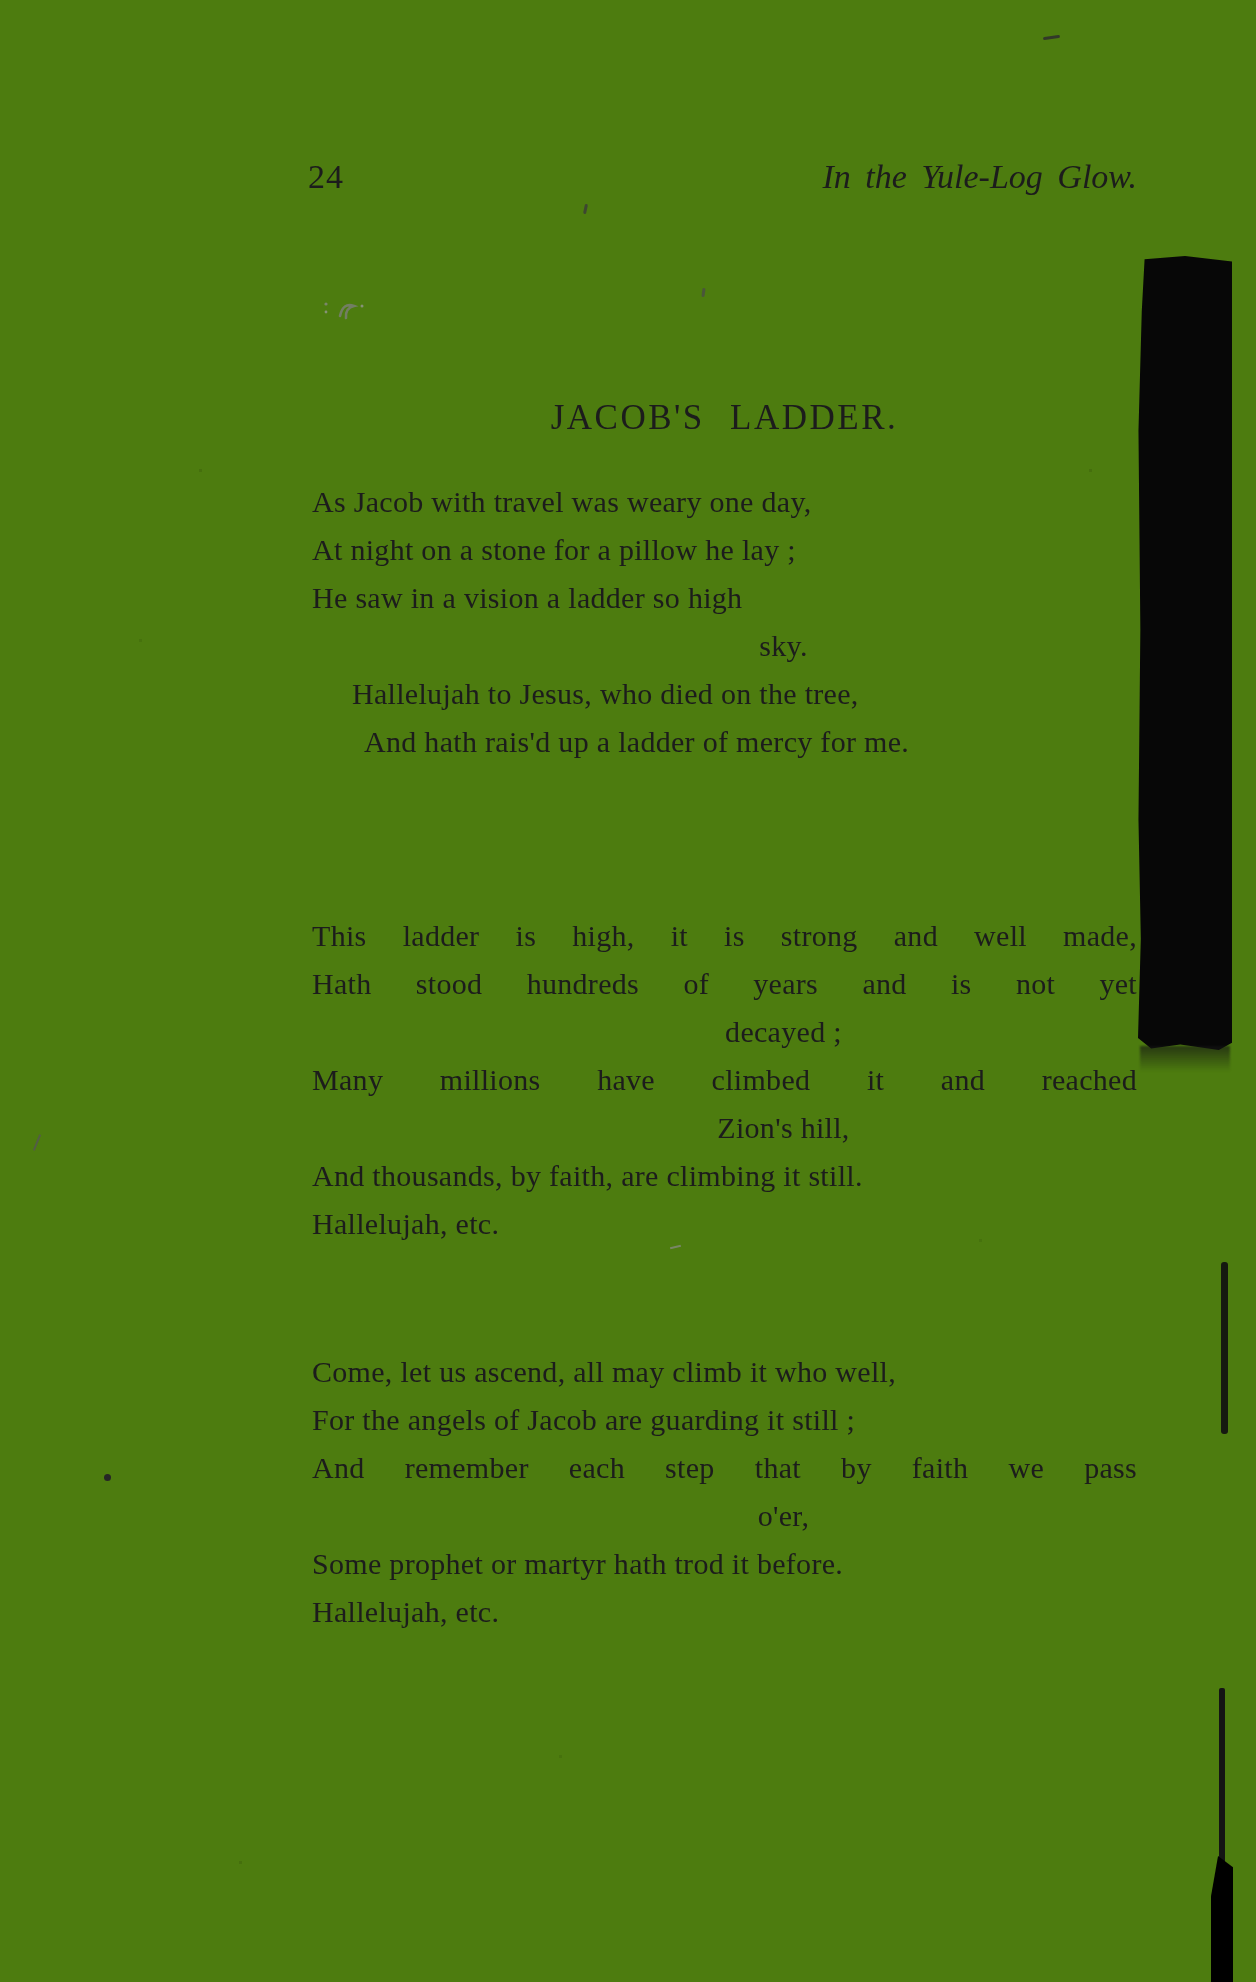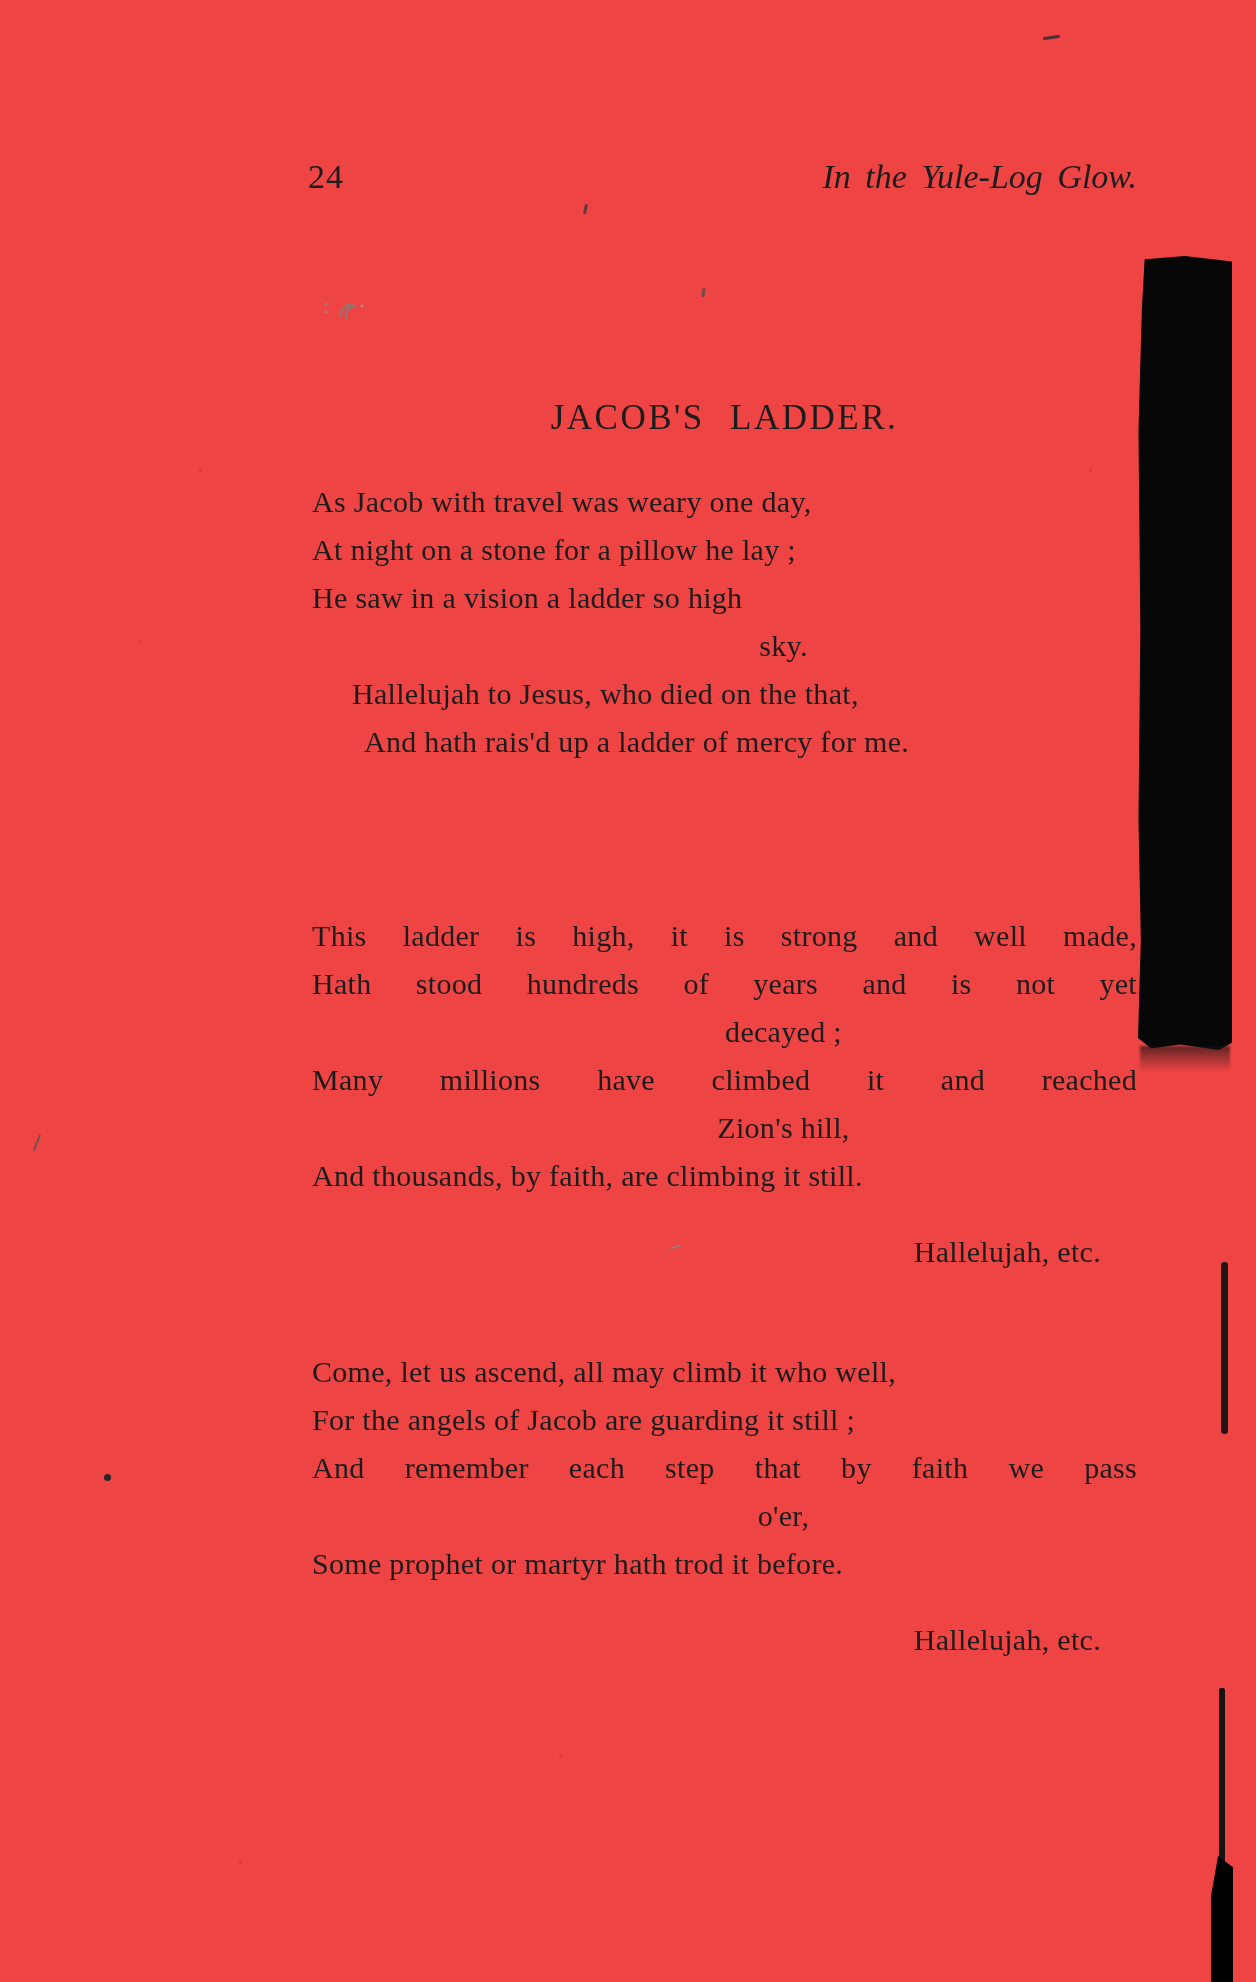--- a/index.html
+++ b/index.html
@@ -1,21 +1,21 @@
 <!DOCTYPE html>
 <html><head>
 <meta charset="utf-8">
 <style>
   * { margin: 0; padding: 0; box-sizing: border-box; }
   html, body { background: #ffffff; }
   .page {
     position: relative;
     width: 1256px;
     height: 1982px;
-    background: #ef4444;
+    background: #4d7c0f;
     font-family: "Liberation Serif", "DejaVu Serif", serif;
     color: #1c1c1c;
     overflow: hidden;
   }
   .text-block {
     position: absolute;
     left: 312px;
     top: 0;
     width: 825px;
     height: 100%;
@@ -60,21 +60,21 @@
   .s3 { top: 1348px; }
   .line {
     font-size: 30px;
     line-height: 48px;
     letter-spacing: 0.3px;
   }
   .just { text-align: justify; text-align-last: justify; }
   .ind  { padding-left: 118px; text-align: center; }
   .ref1 { padding-left: 40px; }
   .ref2 { padding-left: 52px; }
-  .right { text-align: right; padding-right: 36px; margin-top: 28px; }
+  .right { text-align: left; padding-right: 36px; }
 
   
   .artifact { position: absolute; }
   .bar-right {
     left: 1138px; top: 256px; width: 94px; height: 794px;
     background: #070707;
     clip-path: polygon(7% 0.4%, 50% 0%, 100% 0.7%, 100% 99.1%, 86% 100%,
                        45% 99.3%, 14% 99.8%, 0% 98.5%, 3% 86%, 0.5% 71%,
                        2.5% 47%, 0.5% 22%, 4% 7%);
   }
@@ -146,21 +146,21 @@
       <span class="running-header">In the Yule-Log Glow.</span>
     </div>
 
     <h1 class="poem-title">JACOB'S LADDER.</h1>
 
     <div class="stanza s1">
       <div class="line">As Jacob with travel was weary one day,</div>
       <div class="line">At night on a stone for a pillow he lay ;</div>
       <div class="line">He saw in a vision a ladder so high</div>
       <div class="line ind">sky.</div>
-      <div class="line ref1">Hallelujah to Jesus, who died on the that,</div>
+      <div class="line ref1">Hallelujah to Jesus, who died on the tree,</div>
       <div class="line ref2">And hath rais'd up a ladder of mercy for me.</div>
     </div>
 
     <div class="stanza s2">
       <div class="line just">This ladder is high, it is strong and well made,</div>
       <div class="line just">Hath stood hundreds of years and is not yet</div>
       <div class="line ind">decayed ;</div>
       <div class="line just">Many millions have climbed it and reached</div>
       <div class="line ind">Zion's hill,</div>
       <div class="line">And thousands, by faith, are climbing it still.</div>

